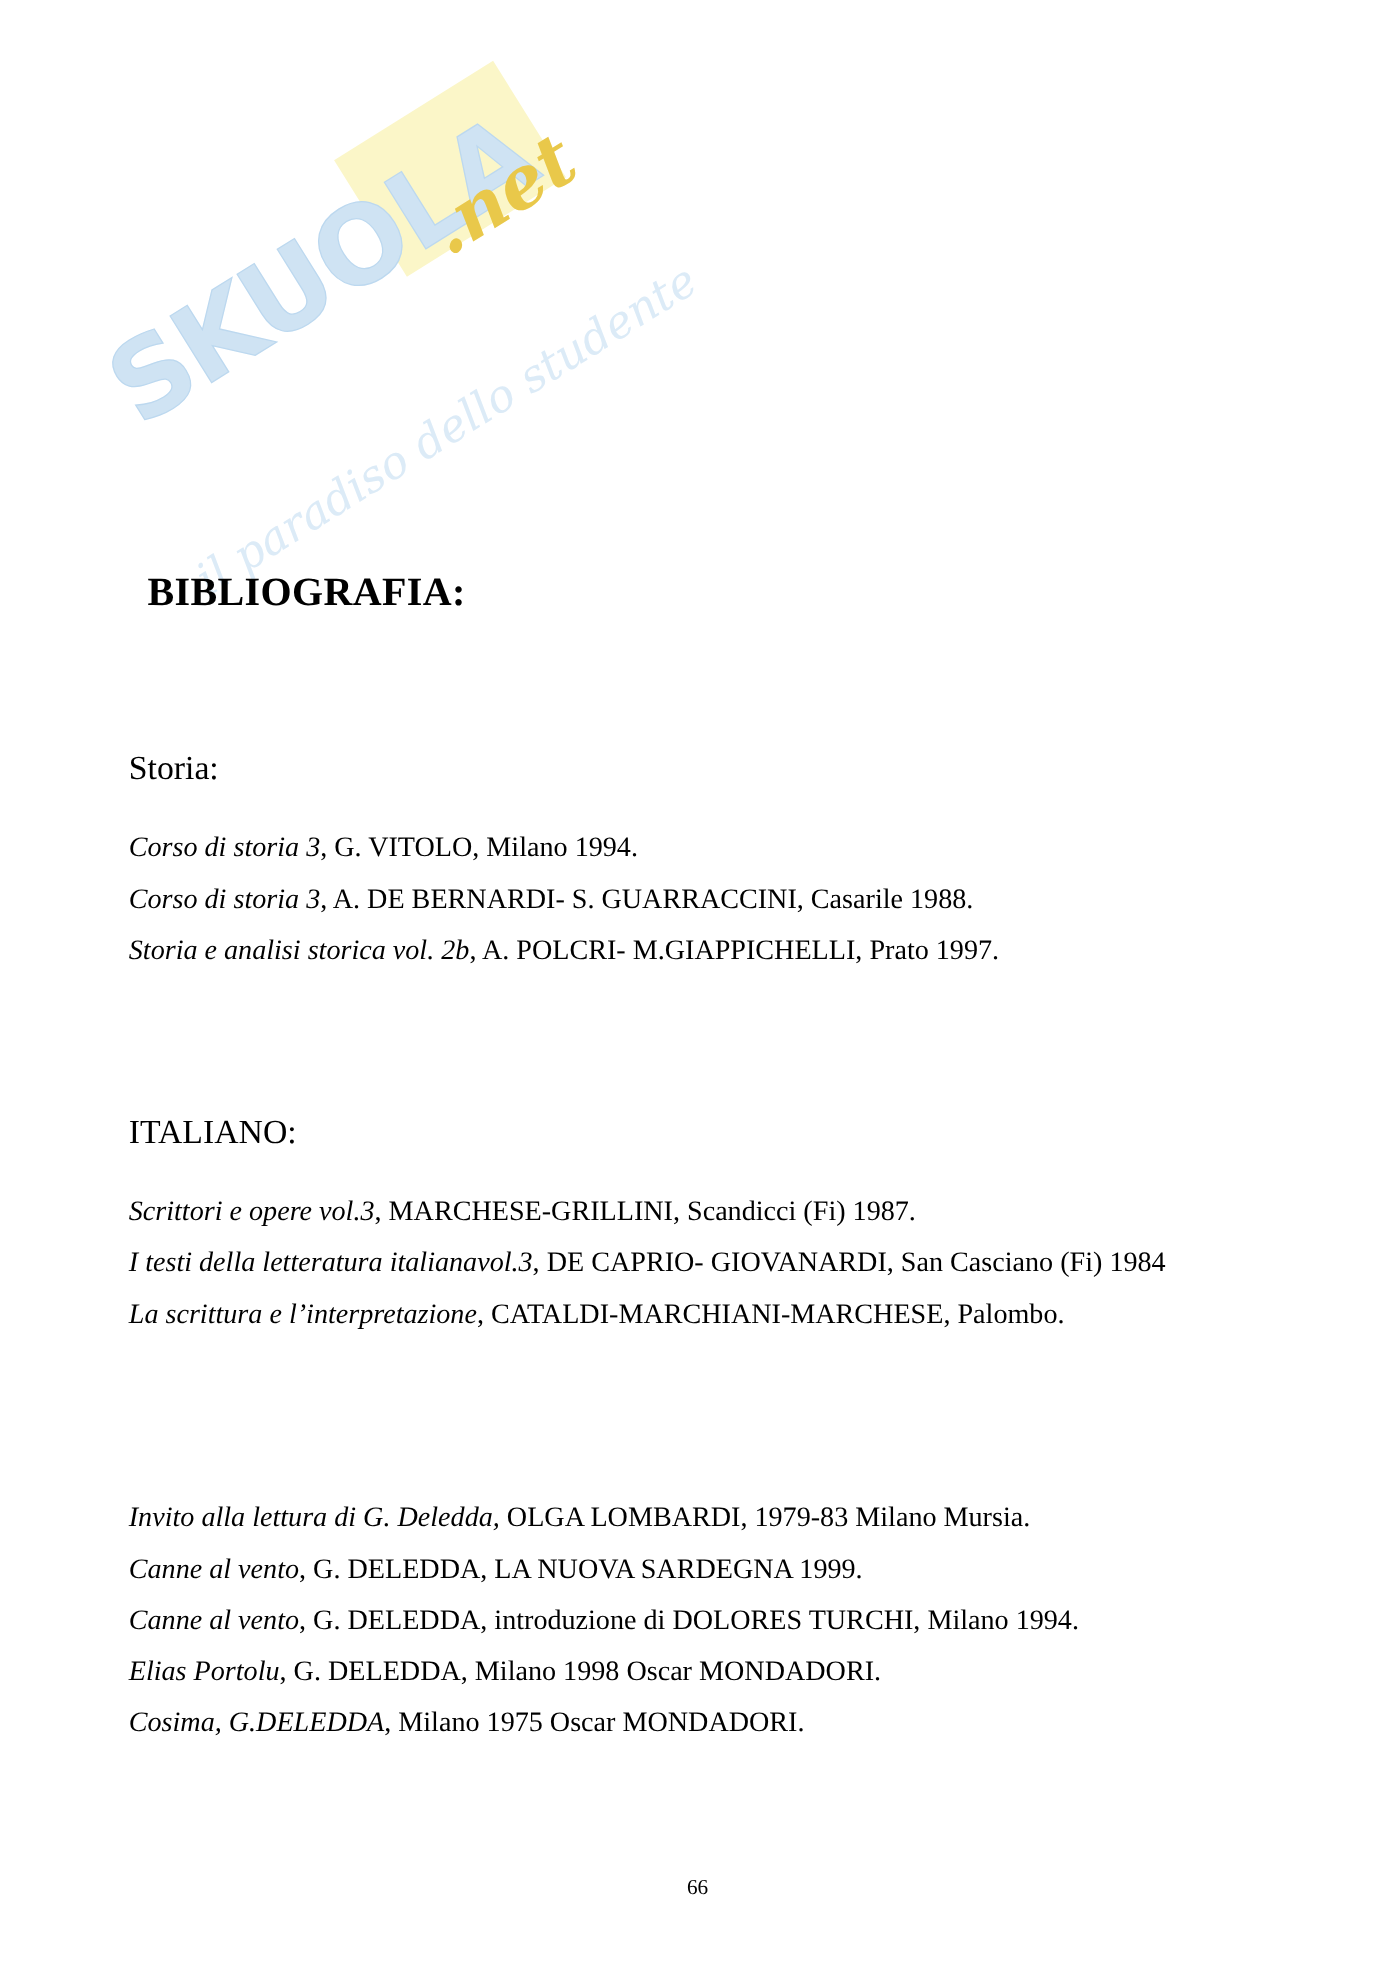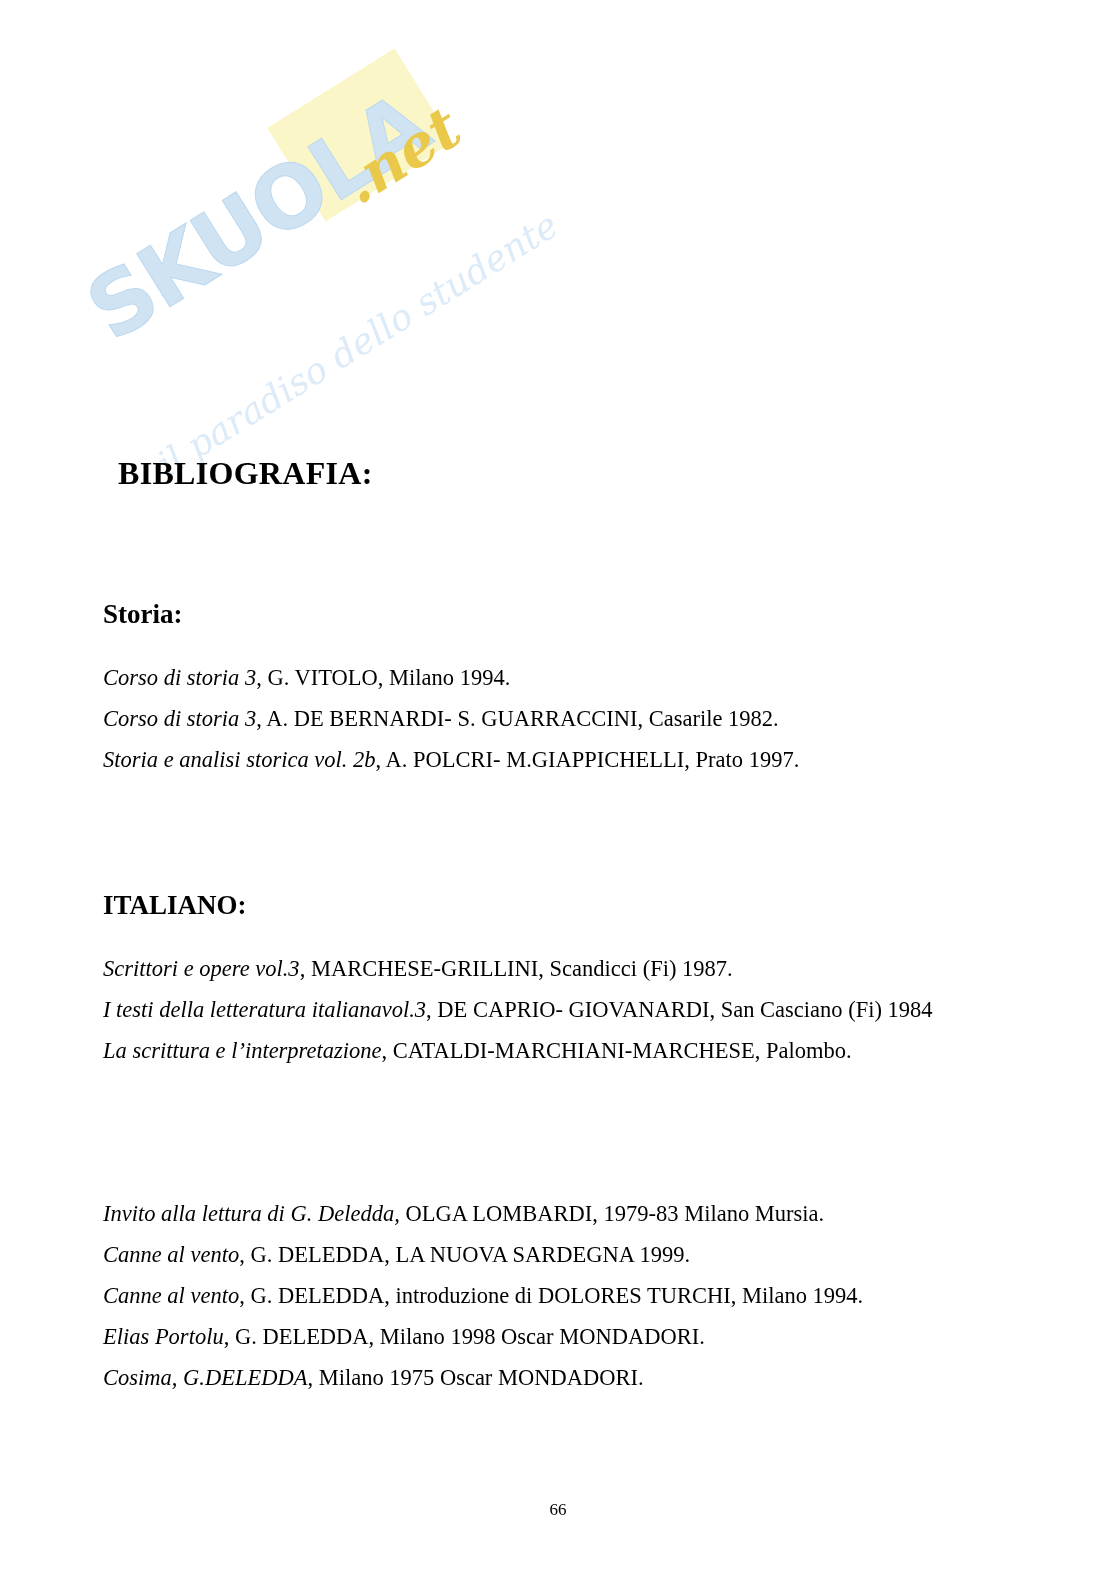--- a/index.html
+++ b/index.html
@@ -84,21 +84,21 @@
   }
   h1.doc-title {
     font-size: 32px;
     font-weight: bold;
     margin: 15px;
     padding-top: 440px;
     letter-spacing: 0.3px;
   }
   h2.section-title {
     font-size: 27px;
-    font-weight: bold;
+    font-weight: normal;
     margin: 0;
   }
   .spacer-a { height: 92px; }
   .spacer-b { height: 110px; }
   .spacer-c { height: 95px; }
 
   .entry {
     font-size: 22.5px;
     line-height: 41px;
     margin: 0;
@@ -137,21 +137,21 @@
 
     <div class="spacer-a"></div>
 
     <h2 class="section-title">Storia:</h2>
 
     <div class="section-list">
       <p class="entry">
         <span class="it">Corso di storia 3</span><span>, G. VITOLO, Milano 1994.</span>
       </p>
       <p class="entry">
-        <span class="it">Corso di  storia 3</span><span>,  A. DE BERNARDI- S. GUARRACCINI,  Casarile 1982.</span>
+        <span class="it">Corso di  storia 3</span><span>,  A. DE BERNARDI- S. GUARRACCINI,  Casarile 1988.</span>
       </p>
       <p class="entry">
         <span class="it">Storia e analisi storica vol. 2b</span><span>,   A. POLCRI- M.GIAPPICHELLI, Prato 1997.</span>
       </p>
     </div>
 
     <div class="spacer-b"></div>
 
     <h2 class="section-title">ITALIANO:</h2>
 

